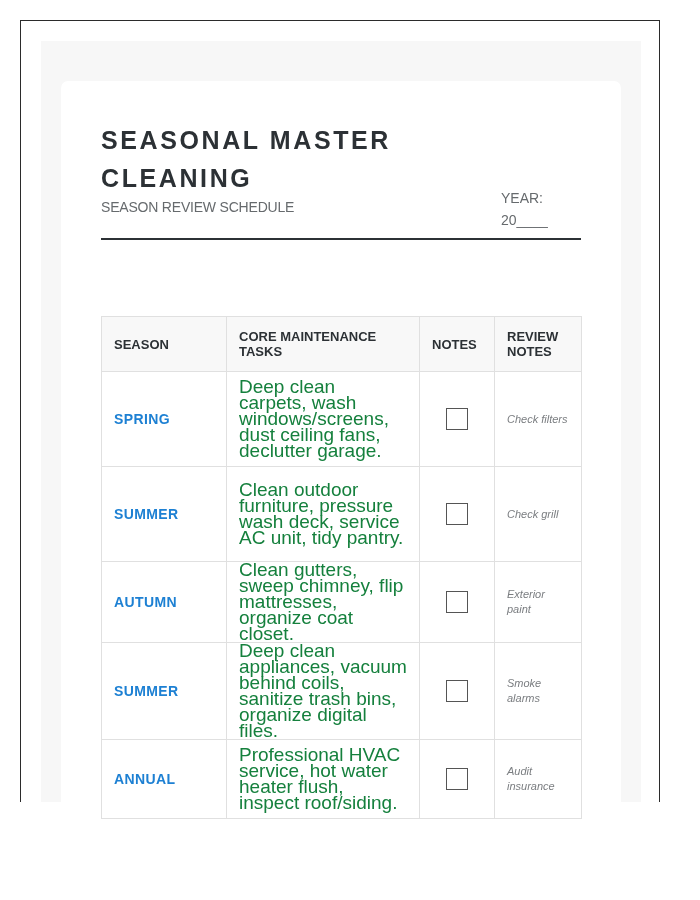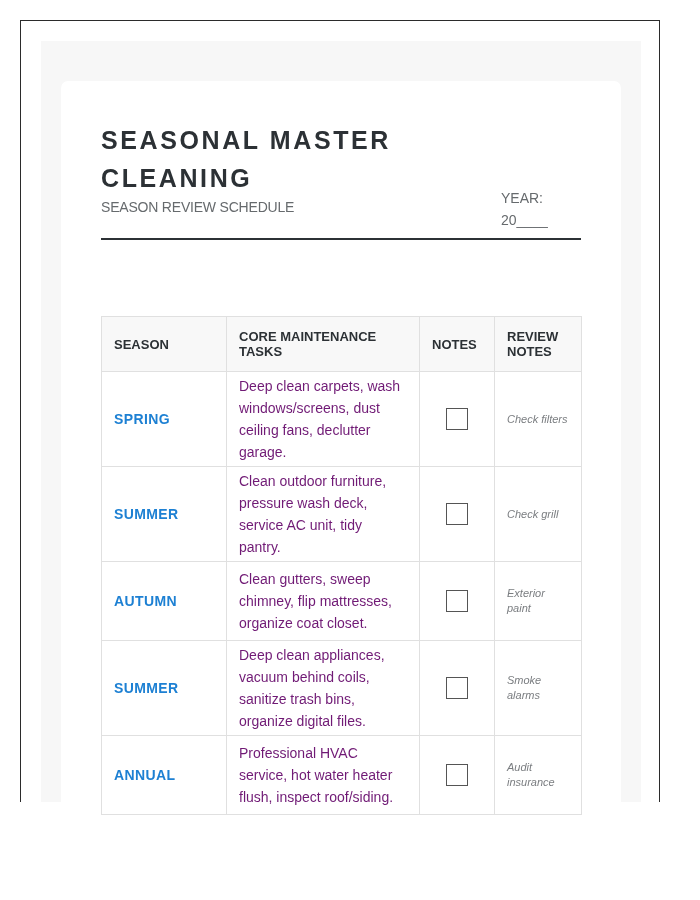--- a/index.html
+++ b/index.html
@@ -106,23 +106,23 @@
       height: 54px;
       line-height: 15px;
     }
     td.season {
       font-size: 14px;
       font-weight: bold;
       color: #1d80d3;
       letter-spacing: 0.4px;
     }
     td.tasks {
-      font-size: 14px;
-      color: #701a75;
-      line-height: 22px;
+      font-size: 19px;
+      color: #15803d;
+      line-height: 16px;
     }
     td.done {
       text-align: center !important;
     }
     td.notes {
       font-size: 11px;
       font-style: italic;
       color: #7a7d80;
       line-height: 15px;
     }

